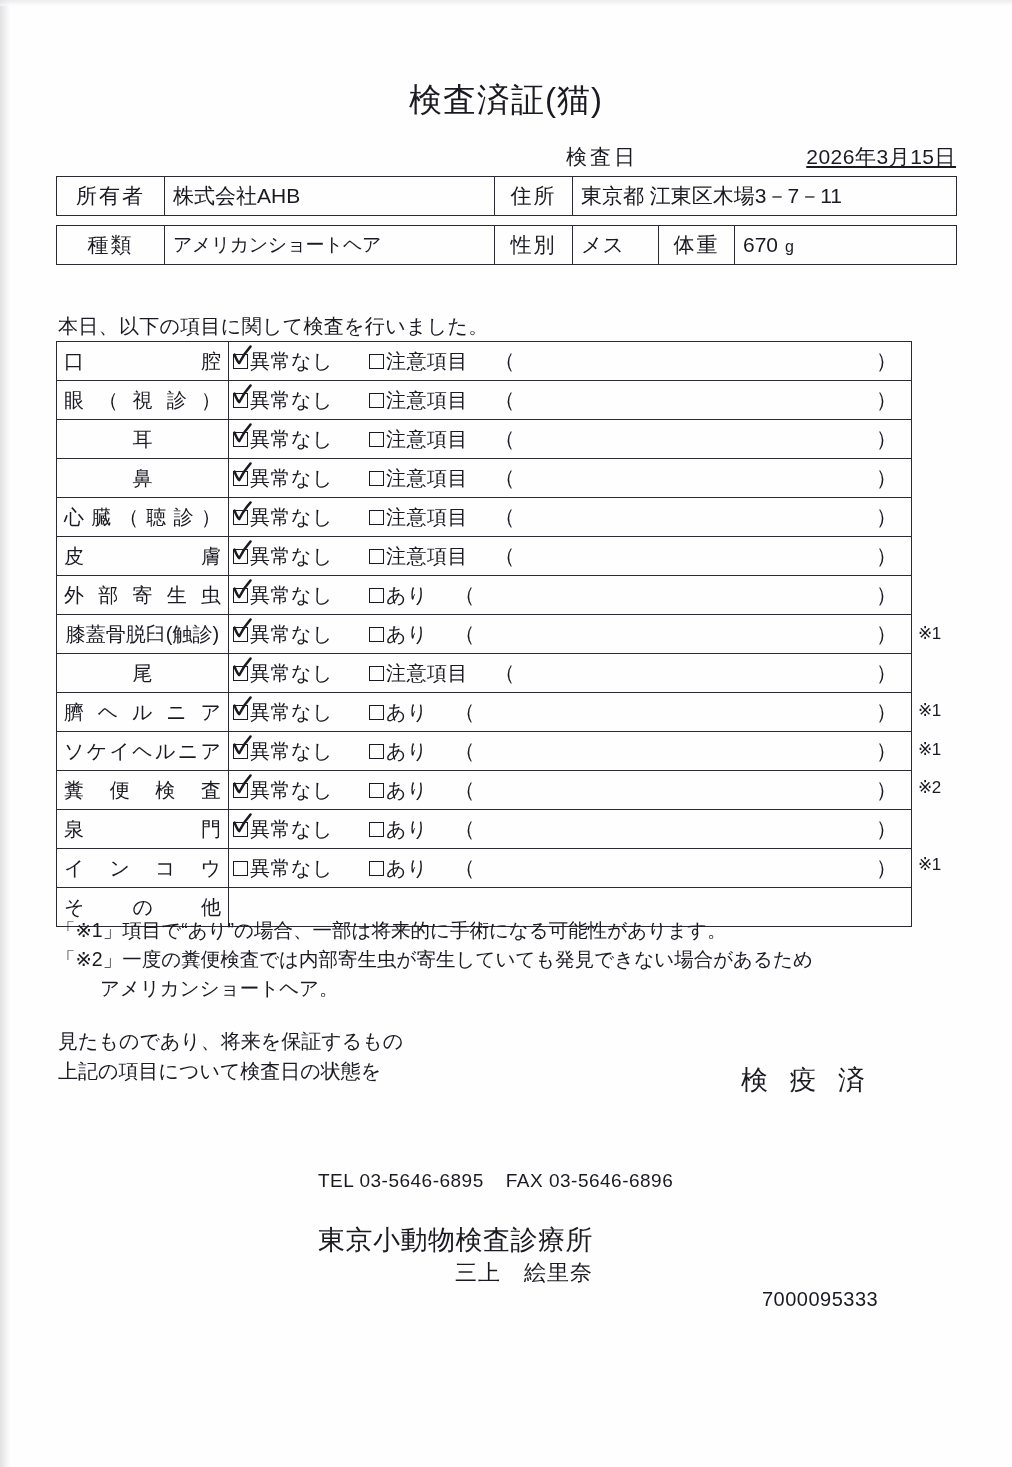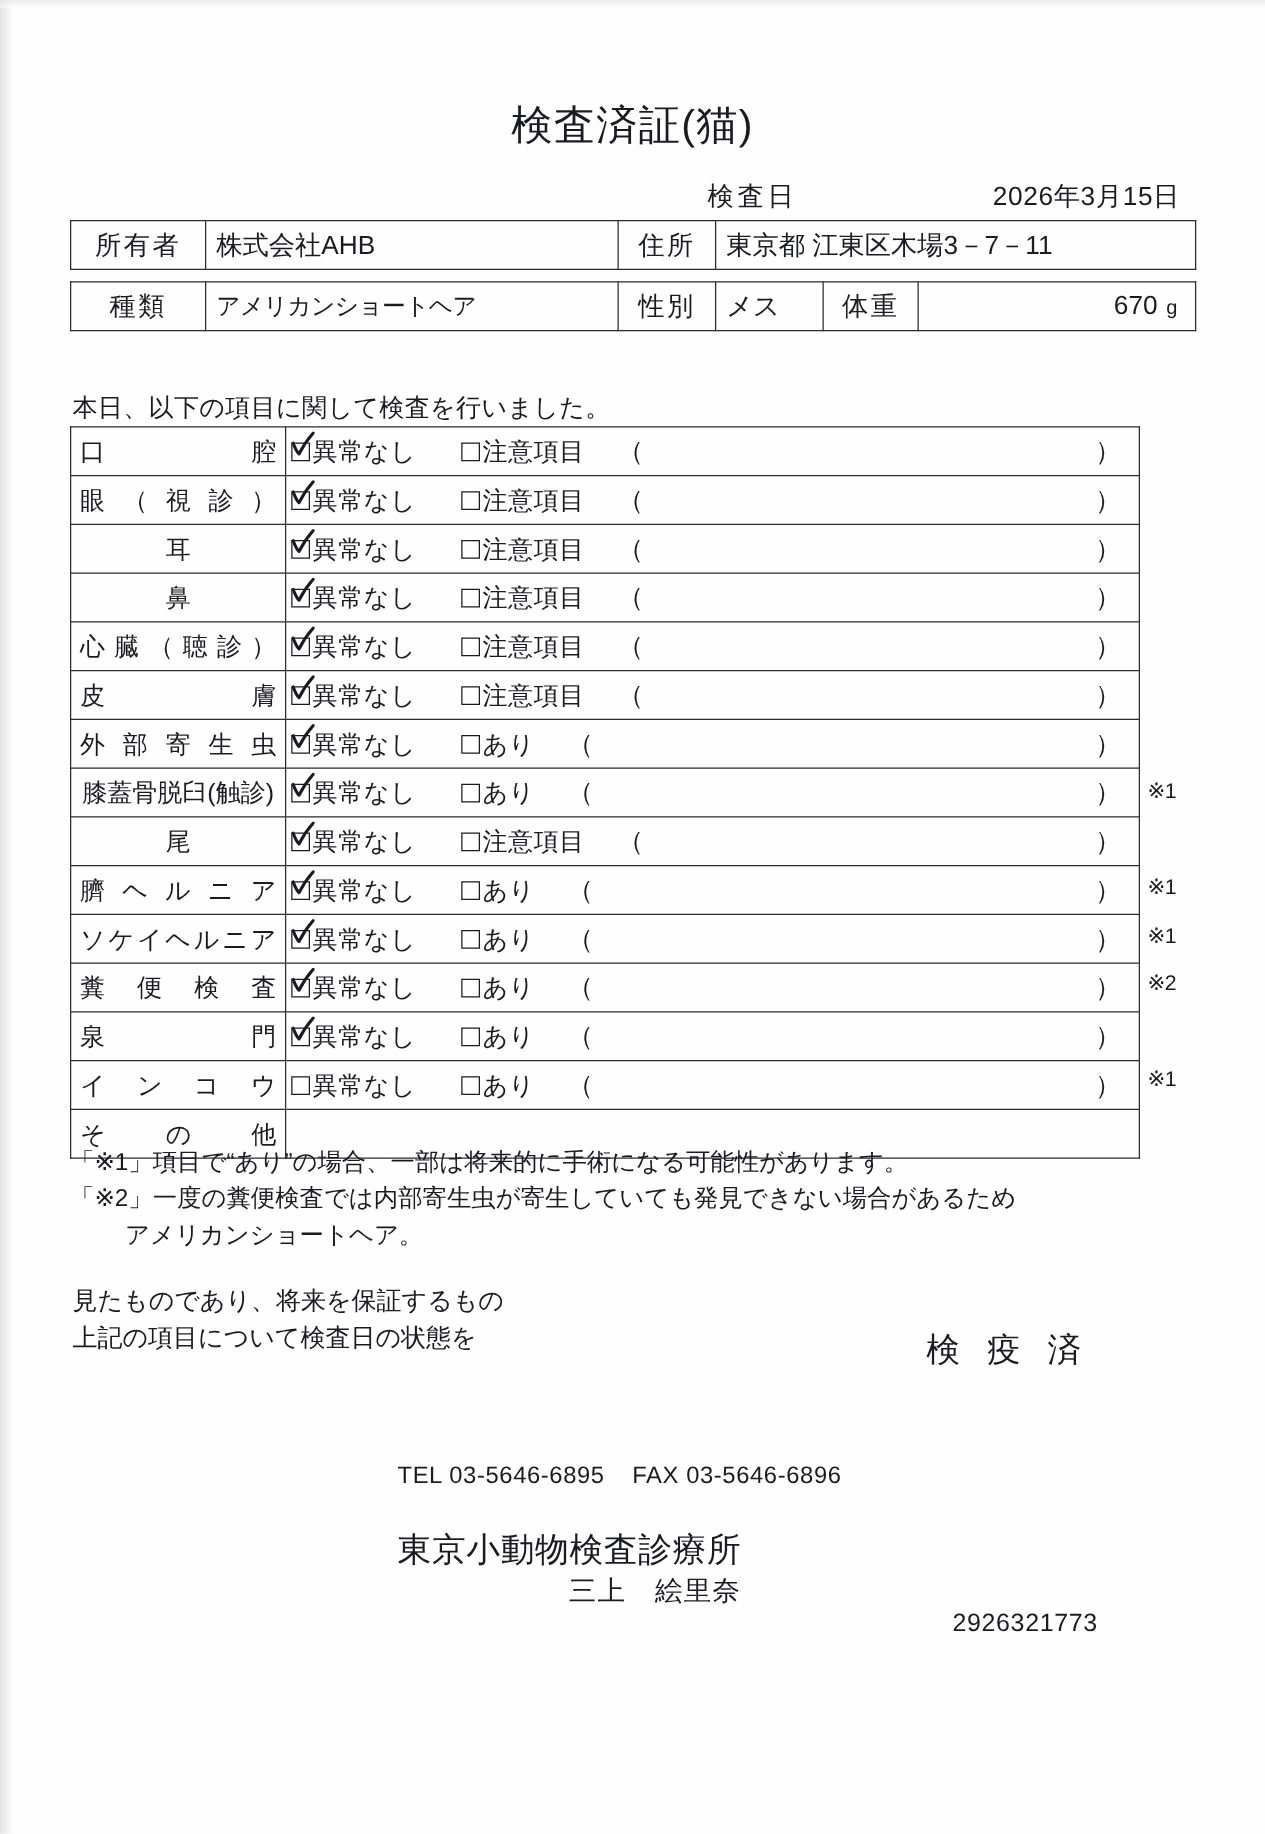--- a/index.html
+++ b/index.html
@@ -57,23 +57,24 @@
     font-size: 21px;
   }
   .examdate-label {
     position: absolute;
     left: 510px;
     top: 0;
     letter-spacing: 3px;
   }
   .examdate-value {
     position: absolute;
-    right: 12px;
+    right: 0px;
     top: 0;
     letter-spacing: .5px;
+    text-decoration: underline;
   }
 
   
   .tbl {
     position: absolute;
     border-collapse: collapse;
     table-layout: fixed;
     font-size: 21px;
   }
   .tbl td {
@@ -95,21 +96,21 @@
   #animal-table {
     top: 225px;
     left: 56px;
     width: 900px;
   }
   .breed-val {
     font-size: 19px;
     letter-spacing: -0.5px;
   }
   .weight-cell {
-    text-align: right;
+    text-align: left;
     padding-right: 14px !important;
     margin-top: 40px;
   }
   .weight-unit {
     font-size: 16px;
     margin-left: 7px;
   }
 
   
   .lead {
@@ -764,19 +765,19 @@
     <div>上記の項目について検査日の状態を</div>
   </div>
 
   <div class="stamp">検 疫 済</div>
 
   <div class="telfax">
     <span>TEL 03-5646-6895</span><span class="fax">FAX 03-5646-6896</span>
   </div>
   <div class="clinic-name">東京小動物検査診療所</div>
   <div class="vet-name">三上　絵里奈</div>
-  <div class="refno">2926321773</div>
+  <div class="refno">7000095333</div>
 <span class="note-mark" style="top: 623.1px;">※1</span>
     <span class="note-mark" style="top: 700.1px;">※1</span>
     <span class="note-mark" style="top: 738.6px;">※1</span>
     <span class="note-mark" style="top: 777.1px;">※2</span>
     <span class="note-mark" style="top: 854.1px;">※1</span>
   </div>
 
 </body></html>

